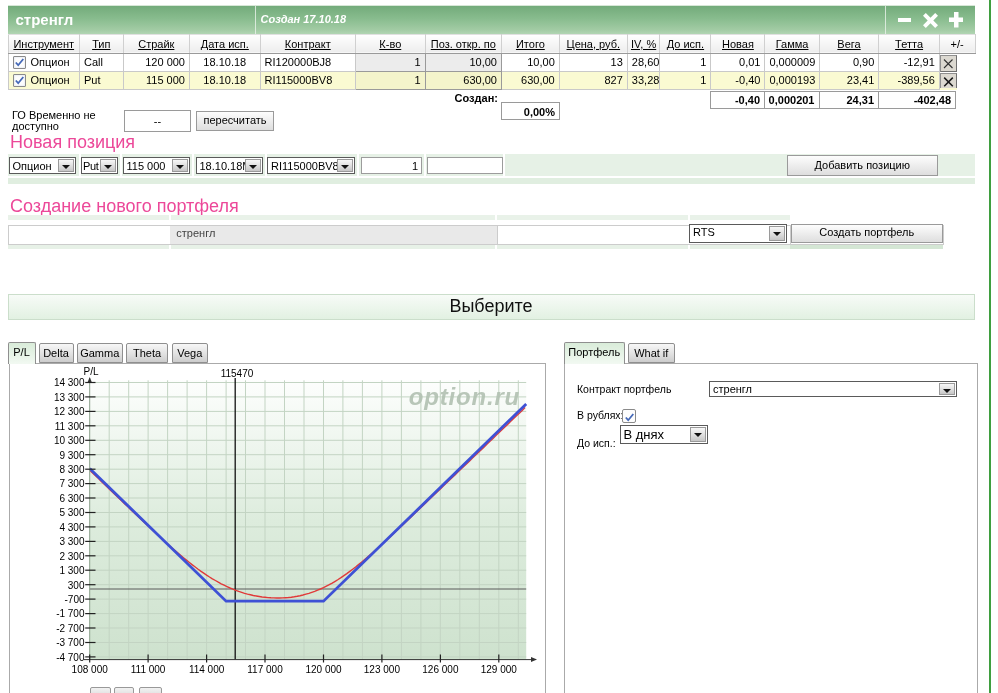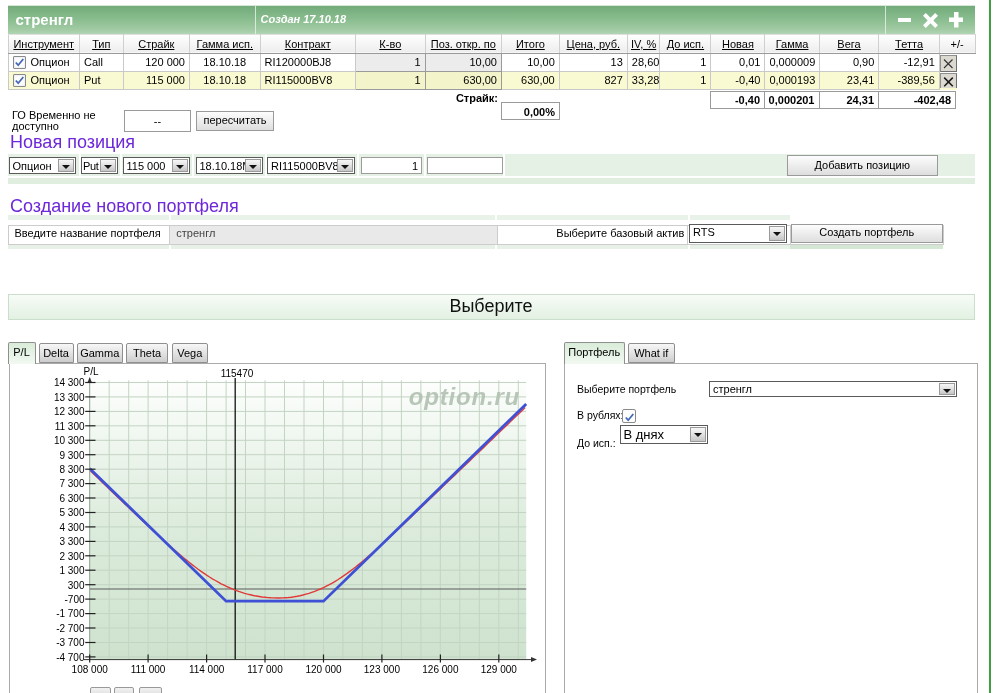--- a/index.html
+++ b/index.html
@@ -36,21 +36,21 @@
 
 .itogolbl { left:380px; top:92px; width:118px; text-align:right; font-size:11px; font-weight:bold; }
 .sumbox { position:absolute; border:1px solid #9a9a9a; background:#fff; font-size:11px; font-weight:bold;
   text-align:right; padding:2.5px 4px 0 0; height:18px; }
 
 .go1 { left:12px; top:110px; font-size:11px; line-height:10.5px; }
 #goinput { left:124px; top:109.5px; width:67px; height:22px; border:1px solid #9a9a9a; background:#fff;
   text-align:center; font-size:11px; padding-top:4px; }
 .btn { position:absolute; background:linear-gradient(#fdfdfd,#eaeaea 60%,#dedede); border:1px solid #9a9a9a;
   font-size:11px; text-align:center; color:#000; }
-h2 { position:absolute; font-size:18px; font-weight:normal; color:#6d28d9; }
+h2 { position:absolute; font-size:18px; font-weight:normal; color:#ec4899; }
 
 .grow { position:absolute; background:#e6f1e6; }
 .gsep { position:absolute; width:2px; background:#fff; }
 .sel { position:absolute; background:#fff; border:1px solid #5a5a5a; font-size:11px; }
 .sel .tx { position:absolute; left:3px; top:1.5px; white-space:nowrap; }
 .sel .ar { position:absolute; right:1px; top:1px; bottom:1px; width:16px;
   background:linear-gradient(#f7f7f7,#dedede 55%,#c6c6c6); border:1px solid #9a9a9a;
   }
 .sel .ar:after { content:""; position:absolute; left:3px; top:5px; border:4px solid transparent; border-top:4.5px solid #111; }
 .inp { position:absolute; background:#fff; border:1px solid #9c9c9c; font-size:11px; }
@@ -102,21 +102,21 @@
       <col style="width:54.3px">
       <col style="width:59.6px">
       <col style="width:60.5px">
       <col style="width:35.7px">
     </colgroup>
 <tbody>
       <tr>
         <th><u>Инструмент</u></th>
         <th><u>Тип</u></th>
         <th><u>Страйк</u></th>
-        <th><u>Гамма исп.</u></th>
+        <th><u>Дата исп.</u></th>
         <th><u>Контракт</u></th>
         <th><u>К-во</u></th>
         <th><u>Поз. откр. по</u></th>
         <th><u>Итого</u></th>
         <th><u>Цена, руб.</u></th>
         <th><u>IV, %</u></th>
         <th><u>До исп.</u></th>
         <th><u>Новая</u></th>
         <th><u>Гамма</u></th>
         <th><u>Вега</u></th>
@@ -169,21 +169,21 @@
     <svg width="15" height="15" viewBox="0 0 15 15">
       <path d="M3 3.5 L11.5 12 M11.5 3.5 L3 12" stroke="#333" stroke-width="1.1" fill="none"></path>
     </svg>
   </div>
 <div class="xbtn" style="left:939.5px;top:72.5px">
     <svg width="15" height="15" viewBox="0 0 15 15">
       <path d="M3.2 3.6 L11.8 12.2 M11.8 3.6 L3.2 12.2" stroke="#1a1a1a" stroke-width="1.5" fill="none"></path>
     </svg>
   </div>
 <div class="abs" style="left:939.5px;top:88px;width:17px;height:2px;background:#fafad2"></div>
-<div class="abs itogolbl">Страйк:</div>
+<div class="abs itogolbl">Создан:</div>
 <div class="sumbox" style="left:500.5px;top:102px;width:59.5px">0,00%</div>
 <div class="sumbox" style="left:710px;top:90.5px;width:55px">-0,40</div>
 <div class="sumbox" style="left:764px;top:90.5px;width:55.5px">0,000201</div>
 <div class="sumbox" style="left:818.5px;top:90.5px;width:60.5px">24,31</div>
 <div class="sumbox" style="left:878px;top:90.5px;width:78px">-402,48</div>
 <div class="abs go1">ГО Временно не<br>доступно</div>
 <div id="goinput" class="abs">--</div>
 <div class="btn" style="left:196px;top:111px;width:78px;height:19.5px;padding-top:2px">пересчитать</div>
 <h2 style="left:10px;top:131.5px">Новая позиция</h2>
 <div class="grow" style="left:7.5px;top:154px;width:967px;height:22px"></div>
@@ -218,23 +218,21 @@
 <div class="inp" style="left:360.5px;top:157px;width:61.5px;height:17px;text-align:right;padding:2px 3px 0 0">1</div>
 <div class="inp" style="left:427px;top:157px;width:75.5px;height:17px"></div>
 <div class="btn" style="left:786.5px;top:154.5px;width:151.5px;height:21.5px;padding-top:3.5px">Добавить позицию</div>
 
 <h2 style="left:10px;top:196px">Создание нового портфеля</h2>
 <div class="grow" style="left:7.5px;top:214.8px;width:782.5px;height:5.4px;background:#e9f2e9"></div>
 <div class="gsep" style="left:168.5px;top:214.8px;height:5.4px"></div>
 <div class="gsep" style="left:494.5px;top:214.8px;height:5.4px"></div>
 <div class="gsep" style="left:687.5px;top:214.8px;height:5.4px"></div>
 <div class="prow" style="left:7.5px;top:225px;width:936.5px;height:19.8px">
-  <div class="pcell" style="left:0;width:161.5px;padding:1px 0 0 6px">Введите название портфеля</div>
   <div class="pcell" style="left:161.8px;width:327.5px;background:#e9e9e9;padding:1px 0 0 6px;color:#444">стренгл</div>
-  <div class="pcell" style="left:489.3px;width:190.5px;text-align:right;padding:1px 3px 0 0">Выберите базовый актив</div>
   <div class="pcell" style="left:680px;width:102.5px"></div>
   <div class="pcell" style="left:782.5px;width:152.5px;border-right:none"></div>
 </div>
 <div class="sel" style="left:689px;top:223.8px;width:97.5px;height:19.6px">
     <span class="tx" style="font-size:11px">RTS</span>
     <span class="ar"></span>
   </div>
 
 <div class="btn" style="left:790.5px;top:223.8px;width:152.5px;height:19.6px;padding-top:1.5px">Создать портфель</div>
 <div class="grow" style="left:7.5px;top:245.2px;width:935.5px;height:4.3px;background:#e7f1e7"></div>
@@ -374,21 +372,21 @@
 <line x1="75.2" y1="292.9" x2="85.5" y2="292.9" stroke="#222" stroke-width="1.2"></line>
 <text x="74.5" y="296.7" text-anchor="end">-4 700</text>
 <text x="81" y="11">P/L</text>
 <text x="227" y="12.5">115470</text>
 </g>
 <text x="510" y="41" text-anchor="end" font-size="24px" font-weight="bold" font-style="italic" letter-spacing="0.8" fill="#b2c1b2" opacity="0.9" filter="url(#wb)">option.ru</text>
 </svg>
 <div class="zbtn" style="left:90px;top:686.5px;width:20.5px"></div>
 <div class="zbtn" style="left:113.8px;top:686.5px;width:20.5px"></div>
 <div class="zbtn" style="left:139.4px;top:686.5px;width:22.5px"></div>
-<div class="rlab" style="left:577px;top:383px">Выберите портфель</div>
+<div class="rlab" style="left:577px;top:383px">Контракт портфель</div>
 <div class="sel" style="left:709px;top:380.5px;width:248px;height:16.5px">
     <span class="tx" style="font-size:11px">стренгл</span>
     <span class="ar"></span>
   </div>
 
 <div class="rlab" style="left:577px;top:409px">В рублях:</div>
 <div class="cb2" style="left:622px;top:408.5px"><svg width="13" height="13" viewBox="0 0 13 13">
       <path d="M2.8 6.5 L5.2 9.2 L10.3 3" stroke="#4569b8" stroke-width="1.8" fill="none"></path>
     </svg></div>
 <div class="rlab" style="left:577px;top:437px">До исп.:</div>

